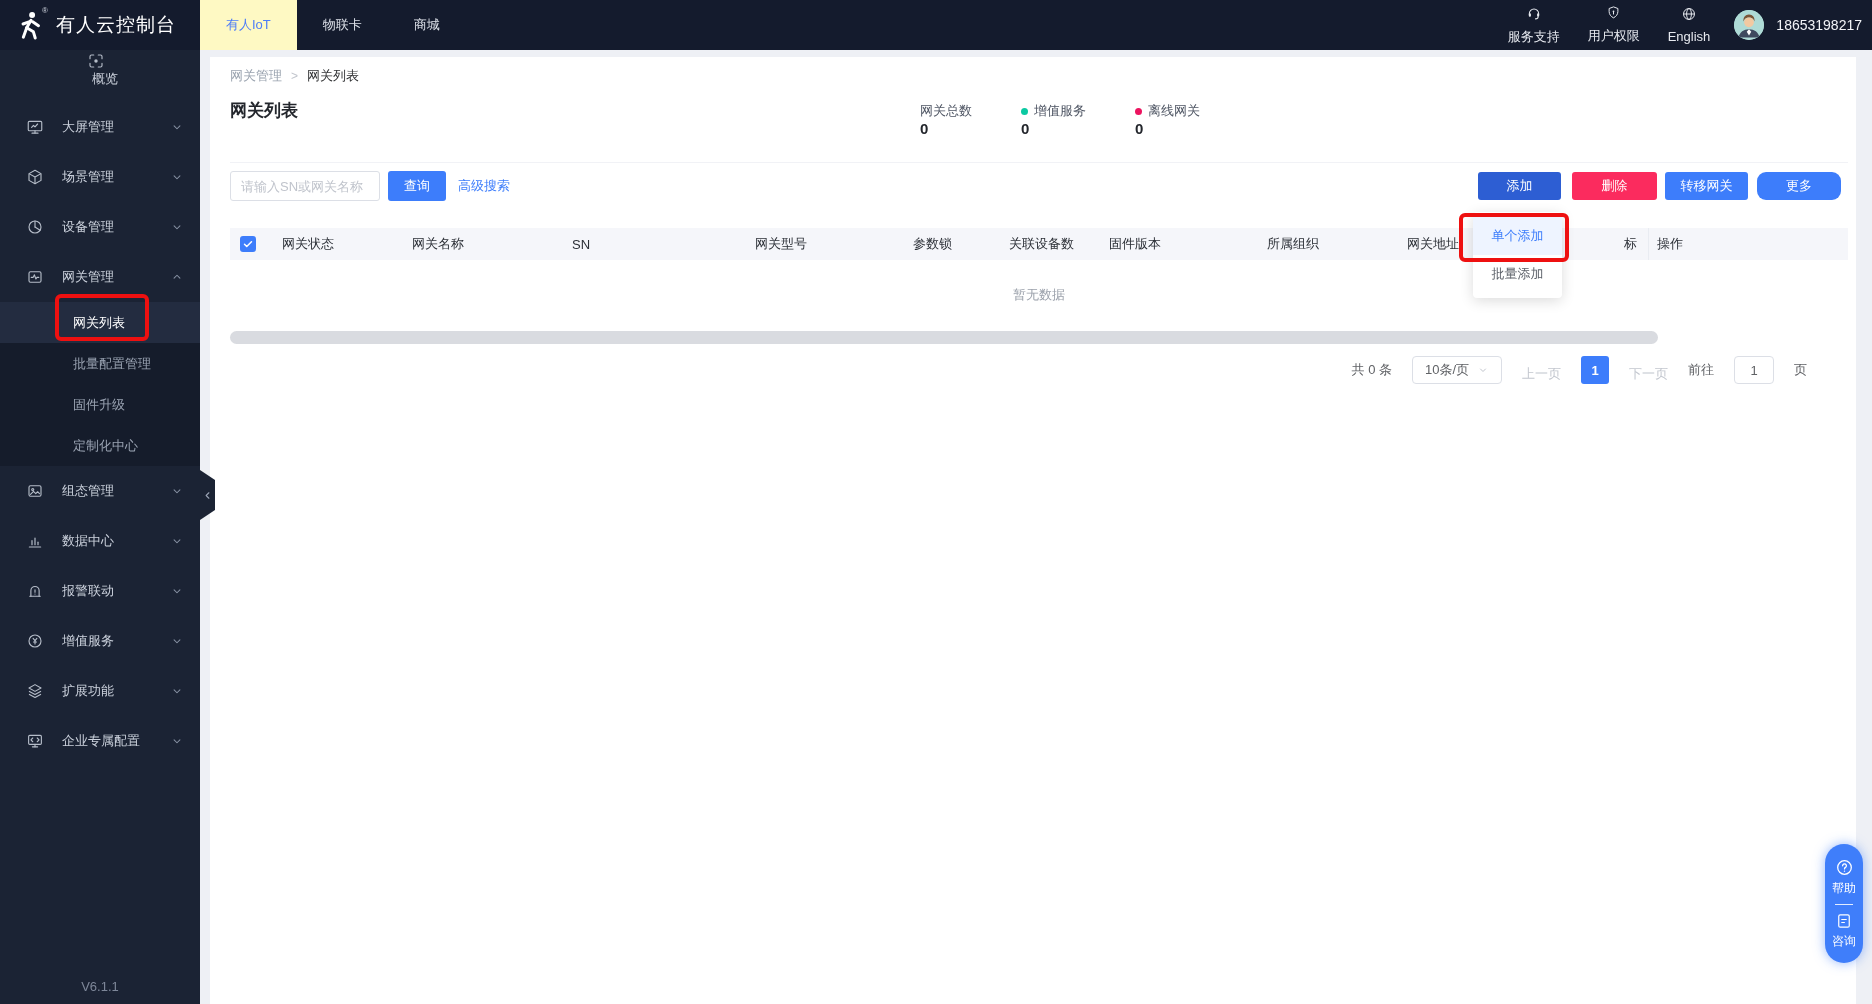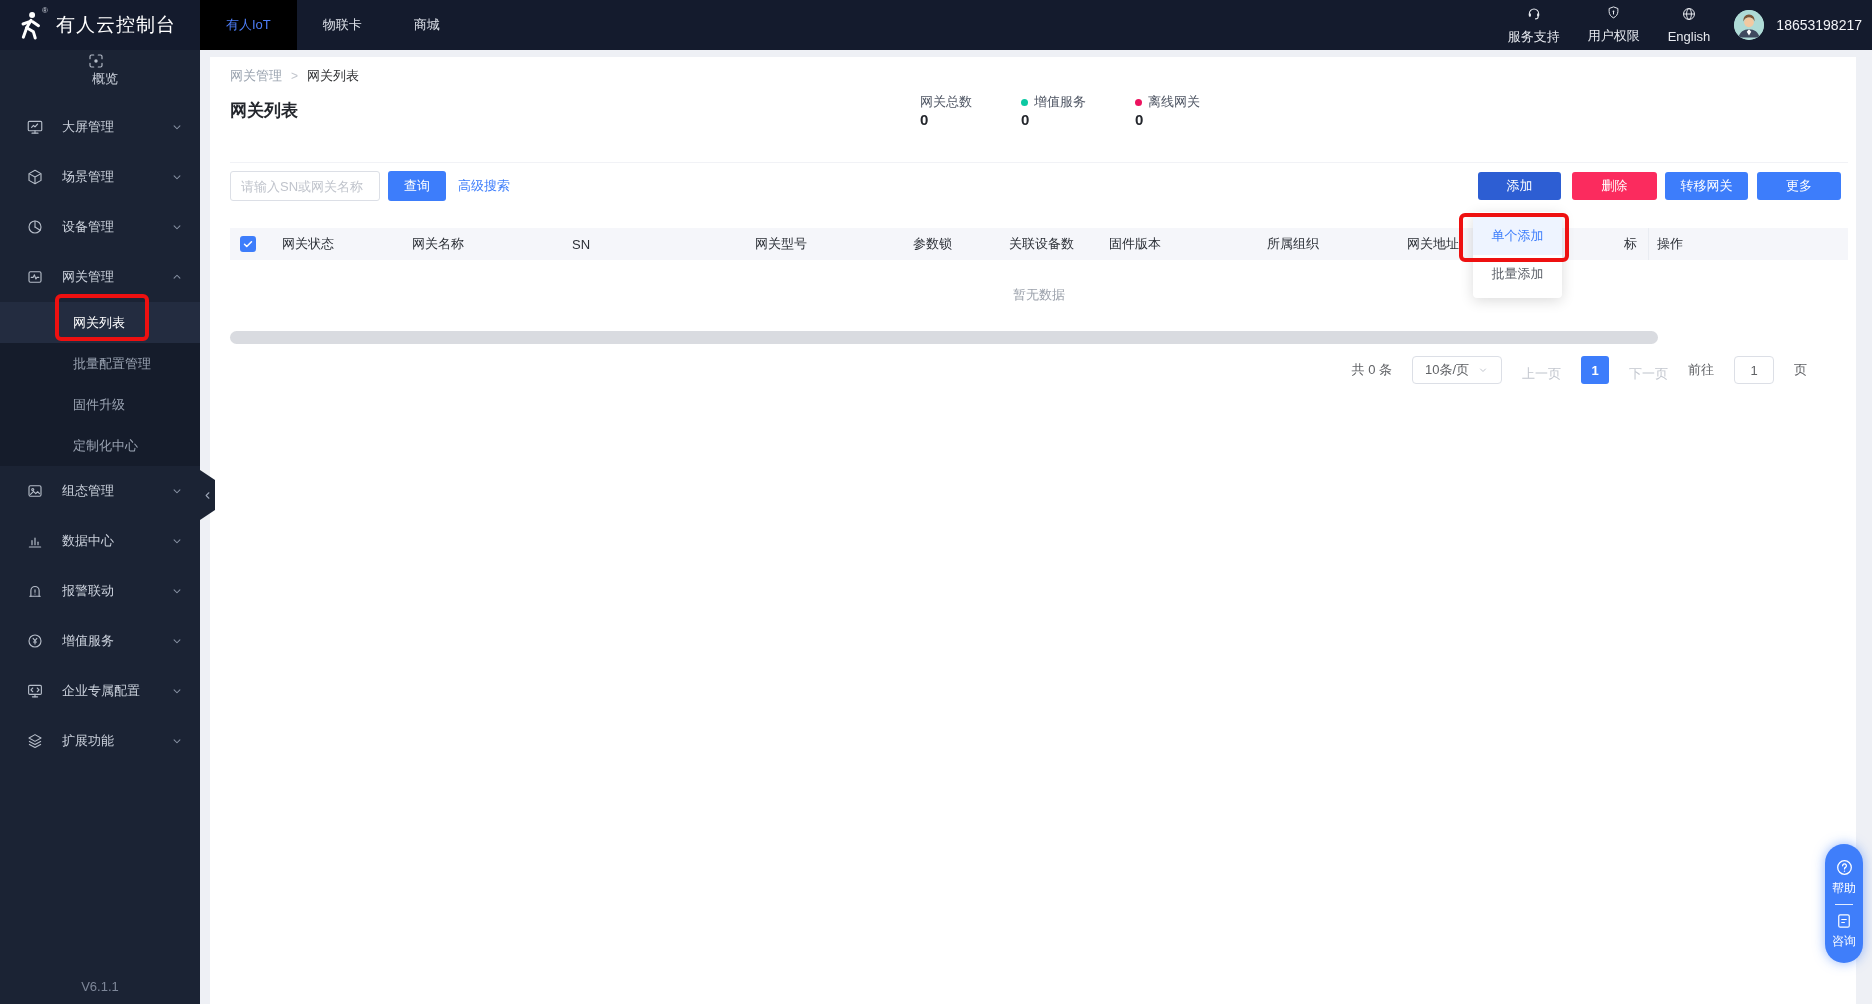--- a/index.html
+++ b/index.html
@@ -13,21 +13,21 @@
 
   
   .topbar { position:absolute; left:0; top:0; width:1872px; height:50px;
     background:#141b2d; display:flex; align-items:center; color:#e8ebf1; z-index:40; }
   .brand { width:200px; display:flex; align-items:center; gap:10px; padding-left:12px; flex:none; }
   .brand-logo { position:relative; width:34px; height:34px; }
   .brand-reg { position:absolute; right:-2px; top:-2px; font-size:8px; color:#cfd4de; }
   .brand-name { font-size:19px; color:#ffffff; letter-spacing:1px; white-space:nowrap; }
   .tabs { display:flex; height:50px; flex:none; }
   .tab { padding:0 26px; line-height:50px; font-size:13px; color:#dde1e9; cursor:pointer; white-space:nowrap; }
-  .tab.active { background:#000000; color:#4d7df8; }
+  .tab.active { background:#fef9c3; color:#4d7df8; }
   .top-right { margin-left:auto; display:flex; align-items:center; padding-right:10px; }
   .tr-item { display:flex; align-items:center; gap:7px; font-size:13px; color:#e6e9ef; margin-left:28px; cursor:pointer; white-space:nowrap;flex-direction:column; }
   .avatar { width:30px; height:30px; border-radius:50%; overflow:hidden; margin-left:24px; flex:none; background:#aedbd6; }
   .phone { margin-left:12px; font-size:14px; color:#f2f4f8; }
 
   
   .sidebar { position:absolute; left:0; top:50px; width:200px; height:954px; background:#1b2334; z-index:30; }
   .side-item { display:flex; align-items:center; height:50px; padding:0 16px 0 26px;
     color:#ccd2dd; font-size:13px; cursor:pointer; }
   .side-item:first-child { margin-top:2px;flex-direction:column; }
@@ -46,21 +46,21 @@
   .panel { position:absolute; left:210px; top:57px; width:1646px; height:947px; background:#ffffff; }
   .right-strip { position:absolute; left:1856px; top:50px; width:16px; height:954px; background:#eef0f5; }
 
   .crumbs { position:absolute; left:20px; top:10px; font-size:13px; display:flex; gap:9px; align-items:center; }
   .crumb-parent { color:#9aa3af; cursor:pointer; }
   .crumb-sep { color:#c0c4cc; font-size:12px; }
   .crumb-current { color:#303133; }
 
   .page-title { position:absolute; left:20px; top:42px; font-size:17px; font-weight:bold; color:#23262c; }
 
-  .stats { position:absolute; left:710px; top:36px; display:flex; align-items:flex-start; height:44px; }
+  .stats { position:absolute; left:710px; top:36px; display:flex; align-items:flex-end; height:44px; }
   .stat { padding:0 24px; display:flex; flex-direction:column; justify-content:space-between; }
   .stat:first-child { padding-left:0; }
   .stat-label { font-size:13px; color:#4e5563; display:flex; align-items:center; gap:6px; white-space:nowrap; }
   .dot { width:7px; height:7px; border-radius:50%; flex:none; }
   .dot-online { background:#0bc9a2; }
   .dot-offline { background:#ec135f; }
   .stat-value { font-size:15px; font-weight:bold; color:#23262c; }
   .stat-div { width:1px; background:#e4e7ed; margin:3px 0; }
 
   .section-line { position:absolute; left:20px; top:105px; width:1618px; height:1px; background:#f1f2f6; }
@@ -71,21 +71,21 @@
     font-family:"Liberation Sans","DejaVu Sans",sans-serif; outline:none; }
   .search-input::placeholder { color:#c0c4cc; }
   .btn { display:flex; align-items:center; justify-content:center; color:#fff; font-size:13px;
     border-radius:3px; cursor:pointer; white-space:nowrap; border:none; }
   .query-btn { position:absolute; left:178px; top:114px; width:58px; height:30px; background:#3d7dfb; }
   .adv-link { position:absolute; left:248px; top:114px; height:30px; line-height:30px;
     color:#3d7dfb; font-size:13px; cursor:pointer; }
   .btn-add      { position:absolute; left:1268px; top:115px; width:83px; height:28px; background:#2d5ed3; }
   .btn-del      { position:absolute; left:1362px; top:115px; width:85px; height:28px; background:#fb2b5e; }
   .btn-transfer { position:absolute; left:1455px; top:115px; width:83px; height:28px; background:#3d7dfb; }
-  .btn-more     { position:absolute; left:1547px; top:115px; width:84px; height:28px; background:#3d7dfb; }
+  .btn-more     { position:absolute; left:1547px; top:115px; width:84px; height:28px; background:#3d7dfb;border-radius:9px; }
 
   
   .thead { position:absolute; left:20px; top:171px; width:1618px; height:32px; background:#f5f6fa;
     display:flex; align-items:center; font-size:13px; font-weight:normal; color:#2b2f36;justify-content:flex-end; }
   .th { padding-left:12px; white-space:nowrap; overflow:hidden; }
   .th-cb { width:40px; padding-left:10px; }
   .cb { width:16px; height:16px; background:#3d7dfb; border-radius:3px; display:flex;
     align-items:center; justify-content:center; cursor:pointer; }
   .w0{width:130px}.w1{width:160px}.w2{width:183px}.w3{width:158px}.w4{width:96px}
   .w5{width:100px}.w6{width:158px}.w7{width:140px}.w8{width:90px}
@@ -348,45 +348,45 @@
       <span class="slabel">增值服务</span>
       <span class="chev">
         <svg viewBox="0 0 24 24" width="14" height="14" fill="none" stroke="currentColor" stroke-width="1.8" stroke-linecap="round" stroke-linejoin="round">
             <path d="M7 10l5 5 5-5"></path>
           </svg>
       </span>
     </div>
 
     <div class="side-item">
       <span class="sicon">
+        <svg viewBox="0 0 24 24" width="18" height="18" fill="none" stroke="currentColor" stroke-width="1.5" stroke-linejoin="round">
+          <path d="M12 3.5L20 8l-8 4.5L4 8l8-4.5z"></path>
+          <path d="M4 12.2l8 4.5 8-4.5"></path>
+          <path d="M4 16.2l8 4.5 8-4.5"></path>
+        </svg>
+      </span>
+      <span class="slabel">扩展功能</span>
+      <span class="chev">
+        <svg viewBox="0 0 24 24" width="14" height="14" fill="none" stroke="currentColor" stroke-width="1.8" stroke-linecap="round" stroke-linejoin="round">
+            <path d="M7 10l5 5 5-5"></path>
+          </svg>
+      </span>
+    </div>
+
+    <div class="side-item">
+      <span class="sicon">
         <svg viewBox="0 0 24 24" width="18" height="18" fill="none" stroke="currentColor" stroke-width="1.5" stroke-linecap="round" stroke-linejoin="round">
           <rect x="3.5" y="4.5" width="17" height="12" rx="1.5"></rect>
           <path d="M9 8l-2.4 2.5L9 13"></path>
             <path d="M15 8l2.4 2.5L15 13"></path>
           <path d="M12 16.5v3"></path>
             <path d="M8.5 19.8h7"></path>
         </svg>
       </span>
       <span class="slabel">企业专属配置</span>
-      <span class="chev">
-        <svg viewBox="0 0 24 24" width="14" height="14" fill="none" stroke="currentColor" stroke-width="1.8" stroke-linecap="round" stroke-linejoin="round">
-            <path d="M7 10l5 5 5-5"></path>
-          </svg>
-      </span>
-    </div>
-
-    <div class="side-item">
-      <span class="sicon">
-        <svg viewBox="0 0 24 24" width="18" height="18" fill="none" stroke="currentColor" stroke-width="1.5" stroke-linejoin="round">
-          <path d="M12 3.5L20 8l-8 4.5L4 8l8-4.5z"></path>
-          <path d="M4 12.2l8 4.5 8-4.5"></path>
-          <path d="M4 16.2l8 4.5 8-4.5"></path>
-        </svg>
-      </span>
-      <span class="slabel">扩展功能</span>
       <span class="chev">
         <svg viewBox="0 0 24 24" width="14" height="14" fill="none" stroke="currentColor" stroke-width="1.8" stroke-linecap="round" stroke-linejoin="round">
             <path d="M7 10l5 5 5-5"></path>
           </svg>
       </span>
     </div>
 
     <div class="version">V6.1.1</div>
   </div>
 

